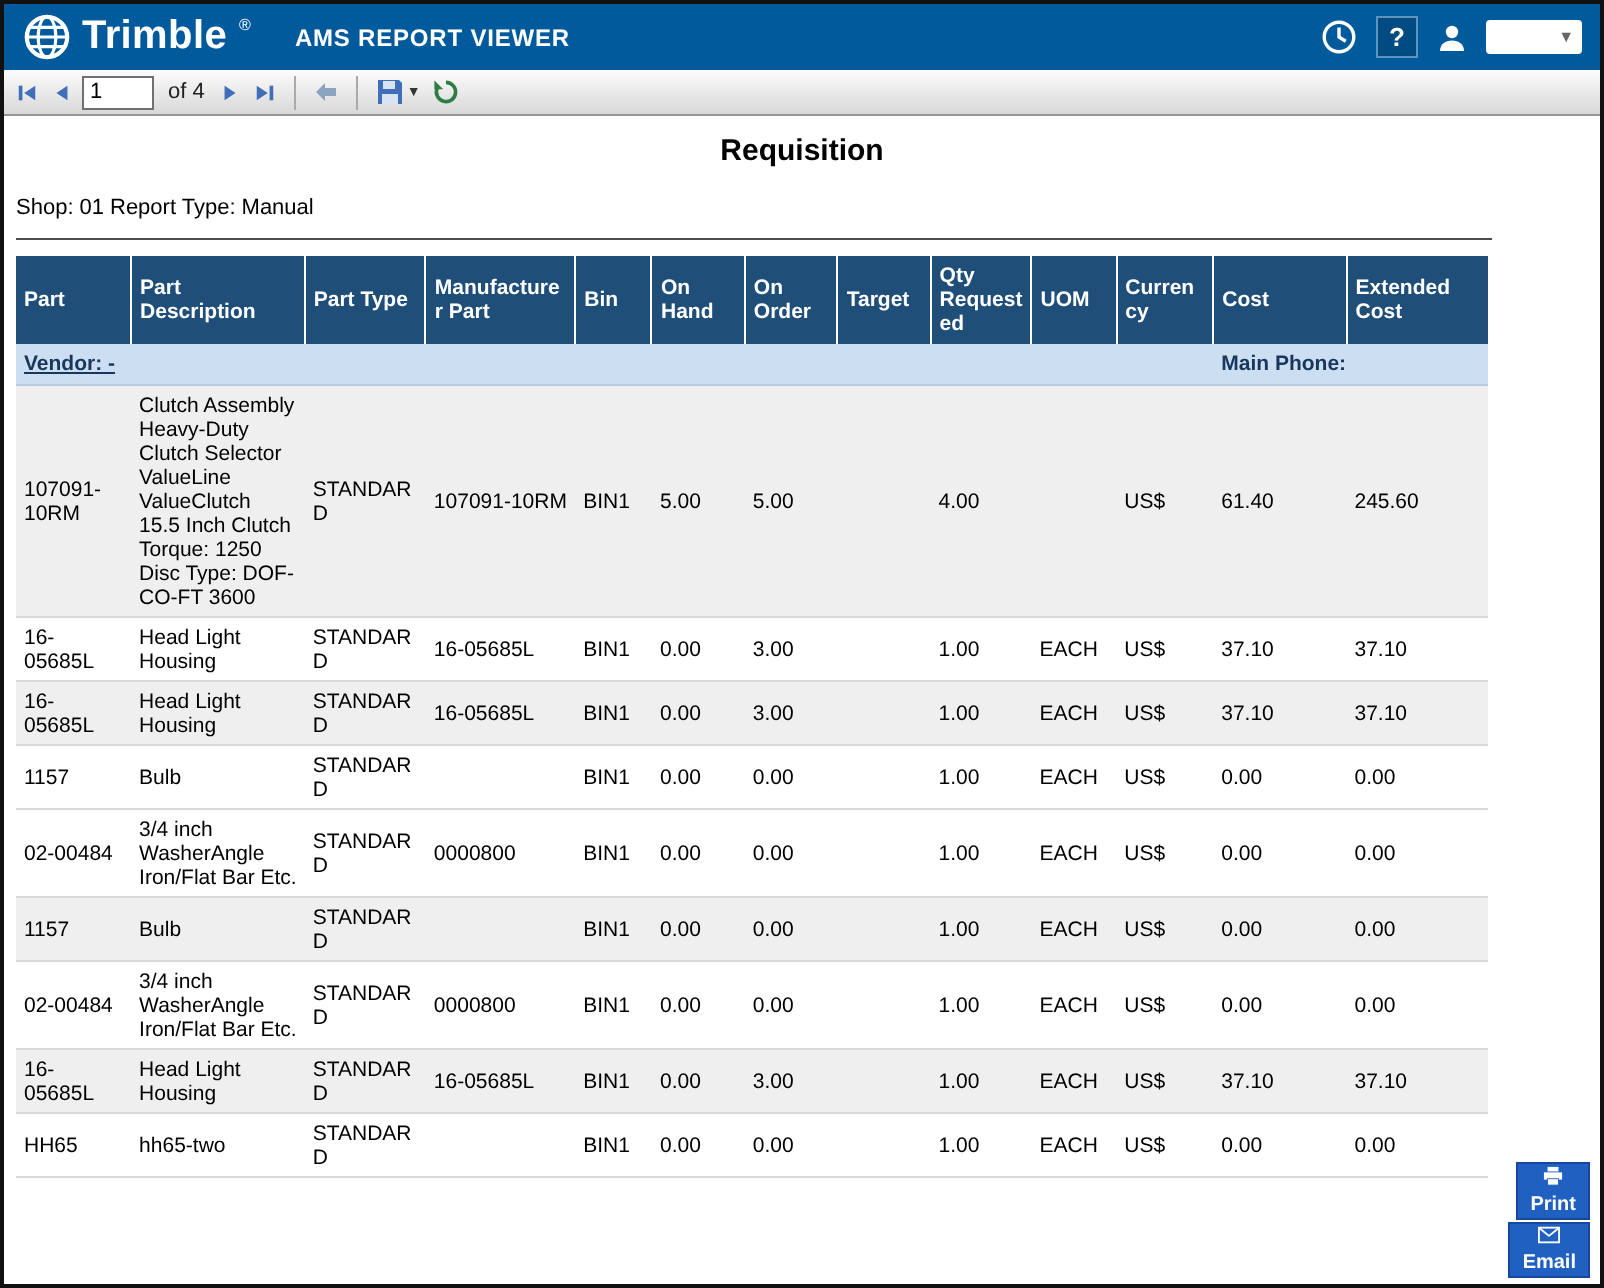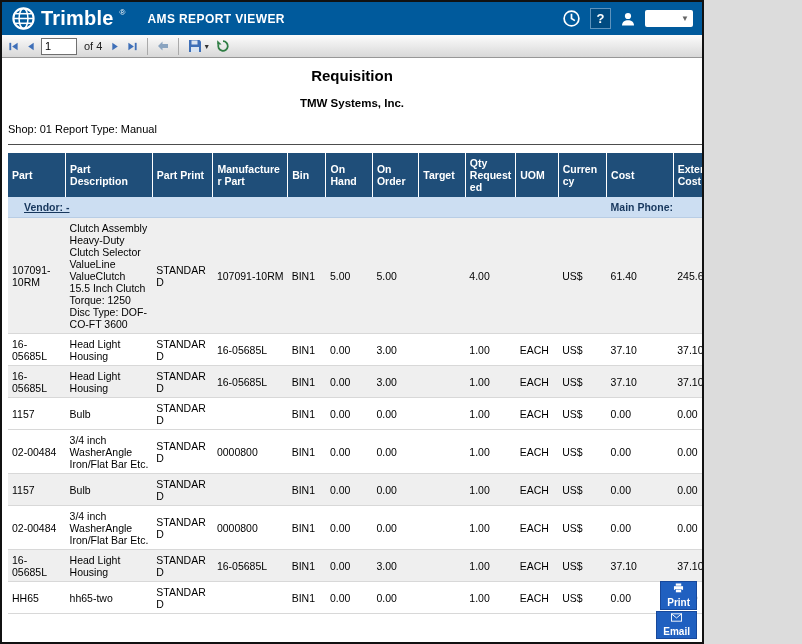--- a/index.html
+++ b/index.html
@@ -5,21 +5,21 @@
   :root{
     --topbar-blue:#005A9C;
     --header-navy:#1F4E79;
     --vendor-blue:#CCDEF2;
     --row-shade:#EFEFEF;
     --action-blue:#2060C0;
   }
   *{margin:0;padding:0;box-sizing:border-box;}
   html,body{background:#dcdcdc;}
   body{font-family:"Liberation Sans",sans-serif;}
-  .window{width:704px;height:644px;border:2px solid #111;background:#0f766e;position:relative;display:flex;flex-direction:column;overflow:hidden;}
+  .window{width:802px;height:644px;border:2px solid #111;background:#0f766e;position:relative;display:flex;flex-direction:column;overflow:hidden;}
 
   
   .topbar{flex:0 0 33px;background:var(--topbar-blue);display:flex;align-items:center;padding:0 9px;color:#fff;}
   .brand{display:flex;align-items:center;gap:5px;}
   .brand-text{font-size:20px;font-weight:bold;letter-spacing:.2px;}
   .reg{font-size:8px;vertical-align:top;position:relative;top:-6px;margin-left:1px;}
   .app-title{font-size:12px;font-weight:bold;margin-left:22px;letter-spacing:.4px;}
   .topbar-right{margin-left:auto;display:flex;align-items:center;gap:9px;}
   .icon-btn{background:transparent;border:none;cursor:pointer;display:flex;align-items:center;}
   .help-button{width:21px;height:21px;background:#004B82;border:1px solid #5e93bd;color:#fff;font-weight:bold;font-size:13px;cursor:pointer;display:flex;align-items:center;justify-content:center;}
@@ -42,21 +42,21 @@
   .rule{height:1px;background:#4d4d4d;width:738px;margin:9px 0 0 6px;}
 
   table{border-collapse:collapse;table-layout:fixed;width:736px;margin:8px 0 0 6px;font-size:10.5px;color:#000;}
   thead th{background:var(--header-navy);color:#fff;font-weight:bold;text-align:left;vertical-align:middle;padding:4px 4px;border-right:1px solid #fff;word-wrap:break-word;height:38px;}
   thead th:last-child{border-right:none;}
   th.num{text-align:left;}
   tbody td{padding:4px 4px 3px;border-bottom:1px solid #d8d8d8;vertical-align:middle;word-wrap:break-word;}
   td.num{text-align:left;}
   tr.shade td{background:var(--row-shade);}
   tr.vendor-row td{background:var(--vendor-blue);border-bottom:1px solid #b8cde5;padding:4px 4px;}
-  .vendor-link{color:#17375D;font-weight:bold;text-decoration:underline;cursor:pointer;margin-left:12px;}
+  .vendor-link{color:#17375D;font-weight:bold;text-decoration:underline;cursor:pointer;}
   .main-phone{color:#17375D;font-weight:bold;}
 
   
   .actions{position:absolute;right:5px;bottom:3px;display:flex;flex-direction:column;align-items:flex-end;gap:1px;}
   .actions button{background:var(--action-blue);color:#fff;border:1px solid #17489b;font-size:10px;font-weight:bold;display:flex;align-items:center;gap:4px;padding:1px 6px;cursor:pointer;font-family:"Liberation Sans",sans-serif;flex-direction:column;}
 </style>
 </head>
 <body>
 
 <div class="window">
@@ -141,21 +141,20 @@
     <button class="tb-btn">
       <svg width="14" height="14" viewBox="0 0 14 14">
           <path d="M7 2.2a4.8 4.8 0 1 1-4.5 3.1" fill="none" stroke="#2F7D44" stroke-width="1.8"></path>
           <path d="M1.2 1.2v4.4h4.4z" fill="#2F7D44"></path>
         </svg>
     </button>
   </div>
 
   <div class="content">
     <div class="report-title">Requisition</div>
-    <div class="report-company">TMW Systems, Inc.</div>
     <div class="shop-line">
       <span>Shop:</span><span>01</span><span>Report Type:</span><span>Manual</span>
     </div>
     <div class="rule"></div>
 
     <table>
       <colgroup>
           <col style="width: 57px;">
           <col style="width: 86px;">
           <col style="width: 60px;">
@@ -167,21 +166,21 @@
           <col style="width: 50px;">
           <col style="width: 42px;">
           <col style="width: 48px;">
           <col style="width: 66px;">
           <col style="width: 70px;">
         </colgroup>
       <thead>
         <tr>
             <th>Part</th>
             <th>Part Description</th>
-            <th>Part Print</th>
+            <th>Part Type</th>
             <th>Manufacturer Part</th>
             <th>Bin</th>
             <th class="num">On Hand</th>
             <th class="num">On Order</th>
             <th class="num">Target</th>
             <th>Qty Requested</th>
             <th>UOM</th>
             <th>Currency</th>
             <th class="num">Cost</th>
             <th class="num">Extended Cost</th>

